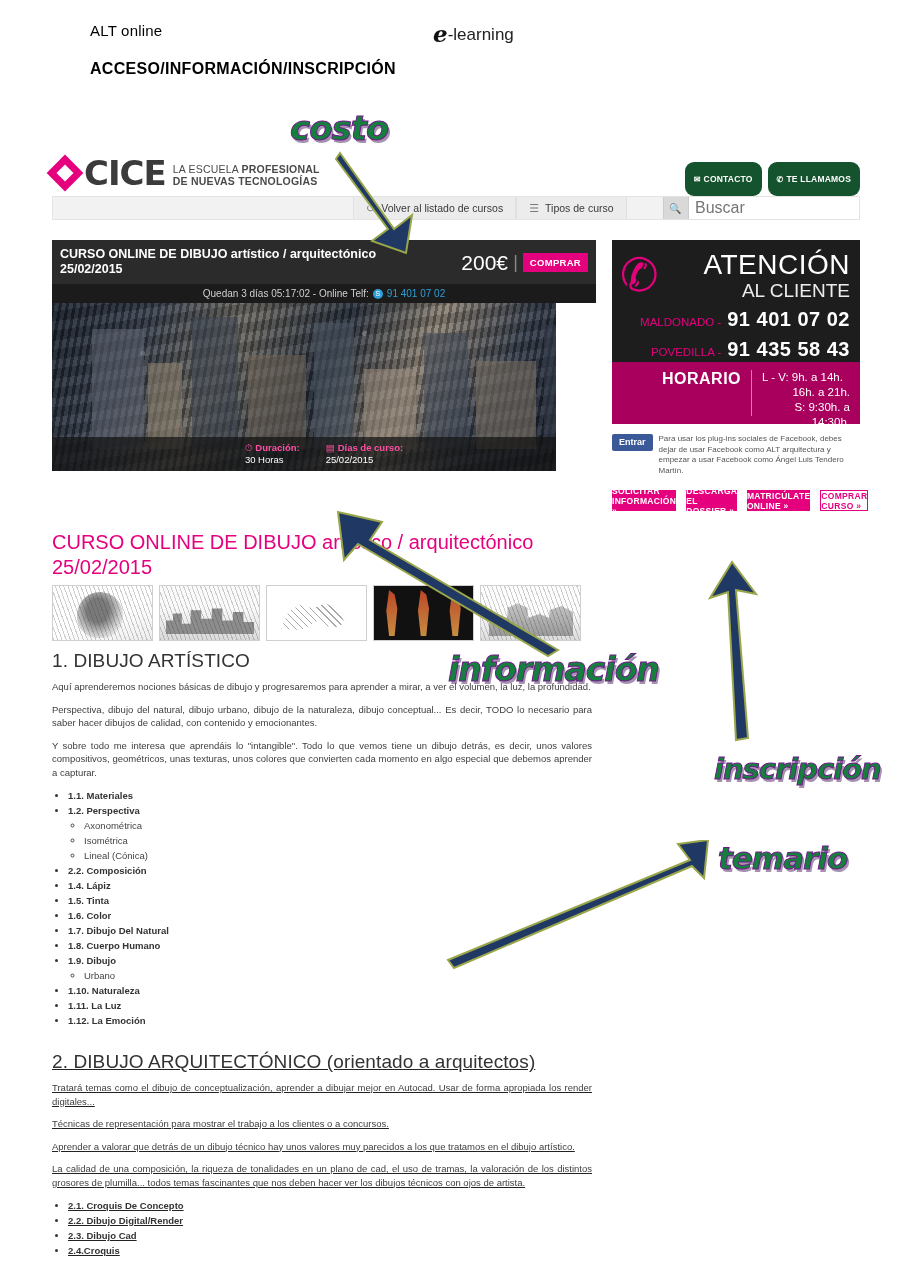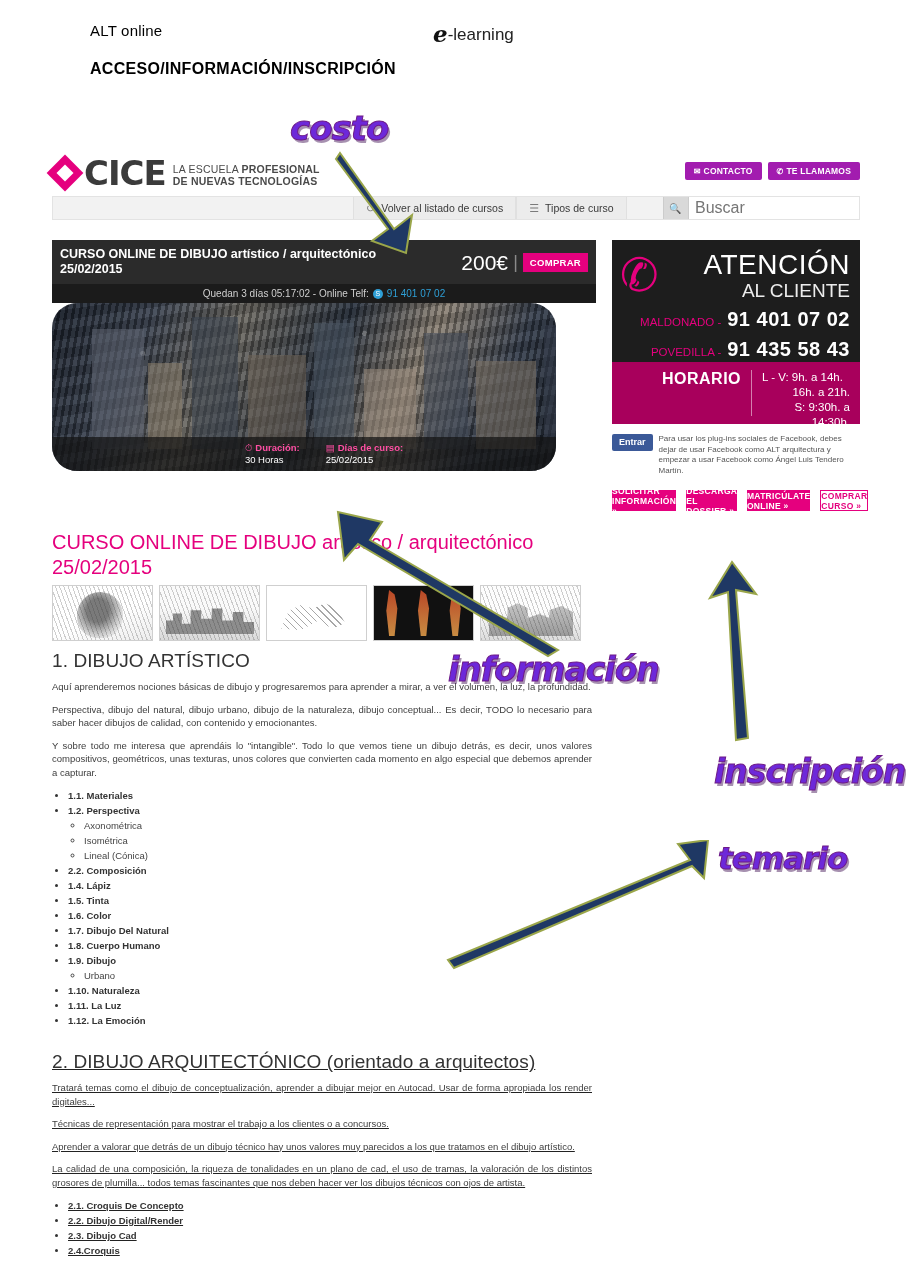--- a/index.html
+++ b/index.html
@@ -54,22 +54,22 @@
   .logo .cice {
     font-size:34px; font-weight:bold; color:#3b3b3b; letter-spacing:-1px;
     font-family:"DejaVu Sans", sans-serif;
   }
   .logo .tagline { margin-left:7px; line-height:12px; padding-top:3px; }
   .logo .tagline div { font-size:10.5px; color:#4a4a4a; letter-spacing:0.2px; }
   .logo .tagline .b { font-weight:bold; }
 
   .topbtns { position:absolute; right:0; top:14px; display:flex; gap:6px; }
   .topbtn {
-    background:#a21caf; color:#fff; font-size:8.5px; font-weight:bold;
-    padding:4px 9px; border-radius:2px; letter-spacing:0.2px; white-space:nowrap;
+    background:#14532d; color:#fff; font-size:8.5px; font-weight:bold;
+    padding:12px 9px; border-radius:9px; letter-spacing:0.2px; white-space:nowrap;
   }
   .topbtn .gl { font-size:8px; margin-right:3px; }
 
   
   .navbar {
     position:absolute; left:6px; top:56px; width:808px; height:24px;
     background:#f2f2f2; border:1px solid #e3e3e3; display:flex; align-items:stretch;
   }
   .nav-spacer { flex:0 0 300px; }
   .nav-item {
@@ -112,21 +112,20 @@
   .hero-sub .sk {
     display:inline-block; width:10px; height:10px; border-radius:50%;
     background:#2e9fd6; color:#fff; font-size:7px; text-align:center; line-height:10px;
   }
   .hero-img {
     height:168px; width:504px; position:relative; overflow:hidden;
     background:
       radial-gradient(circle at 18% 30%, rgba(255,255,255,.35) 0 2px, transparent 3px),
       radial-gradient(circle at 62% 18%, rgba(255,255,255,.3) 0 2px, transparent 3px),
       linear-gradient(115deg, #1d2430 0%, #3a4250 18%, #6d6a63 34%, #2a3340 52%, #8c8275 68%, #343d4c 84%, #1a212c 100%);
-    border-radius: 25px;
   }
   .hero-img .streaks {
     position:absolute; inset:0;
     background:
       repeating-linear-gradient(100deg, rgba(0,0,0,.35) 0 3px, rgba(255,255,255,.06) 3px 7px),
       repeating-linear-gradient(-8deg, rgba(255,255,255,.05) 0 9px, rgba(0,0,0,.18) 9px 19px);
     opacity:.85;
   }
   .hero-img .blocks { position:absolute; inset:0; }
   .hero-img .blocks i {
@@ -223,28 +222,28 @@
     display:flex; align-items:center; justify-content:center;
     font-size:8.5px; font-weight:bold; letter-spacing:0.3px;
   }
   .cta .btn.outline { background:#fff; color:#e5007e; border:1px solid #e5007e; }
 
   
   .annot {
     position:absolute;
     font-family:"DejaVu Sans", sans-serif;
     font-weight:bold; font-style:italic;
-    color:#6d28d9;
+    color:#15803d;
     -webkit-text-stroke:1px #6d1a87;
     text-shadow: 2px 3px 0 rgba(60,10,80,.45);
     letter-spacing:-1px;
   }
   .annot.costo { left:290px; top:108px; font-size:34px; }
   .annot.informacion { left:448px; top:650px; font-size:33px; }
-  .annot.inscripcion { left:714px; top:752px; font-size:33px; }
+  .annot.inscripcion { left:714px; top:752px; font-size:29px; }
   .annot.temario { left:718px; top:840px; font-size:31px; }
 
   .arrow { position:absolute; }
 </style>
 </head>
 <body>
 
 <div class="page">
 
   <div class="doc-header">

